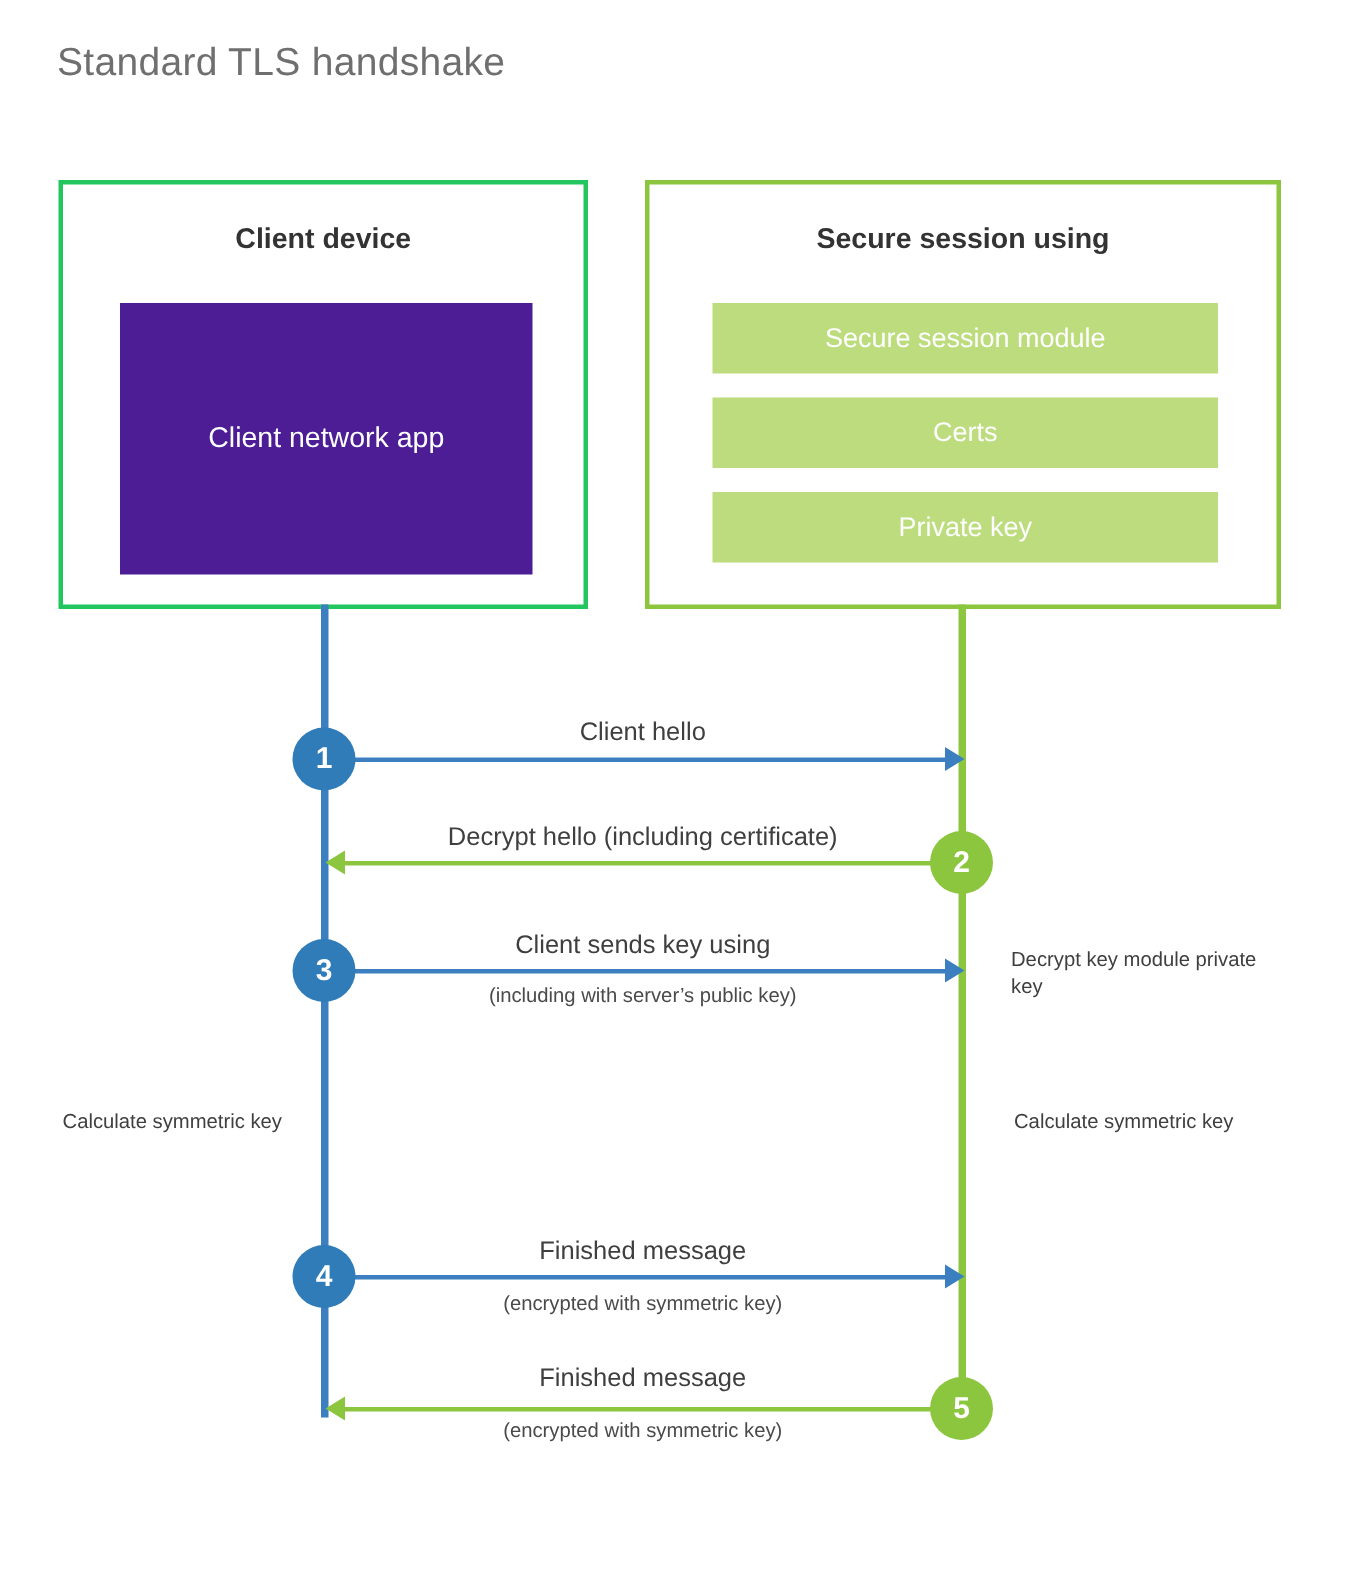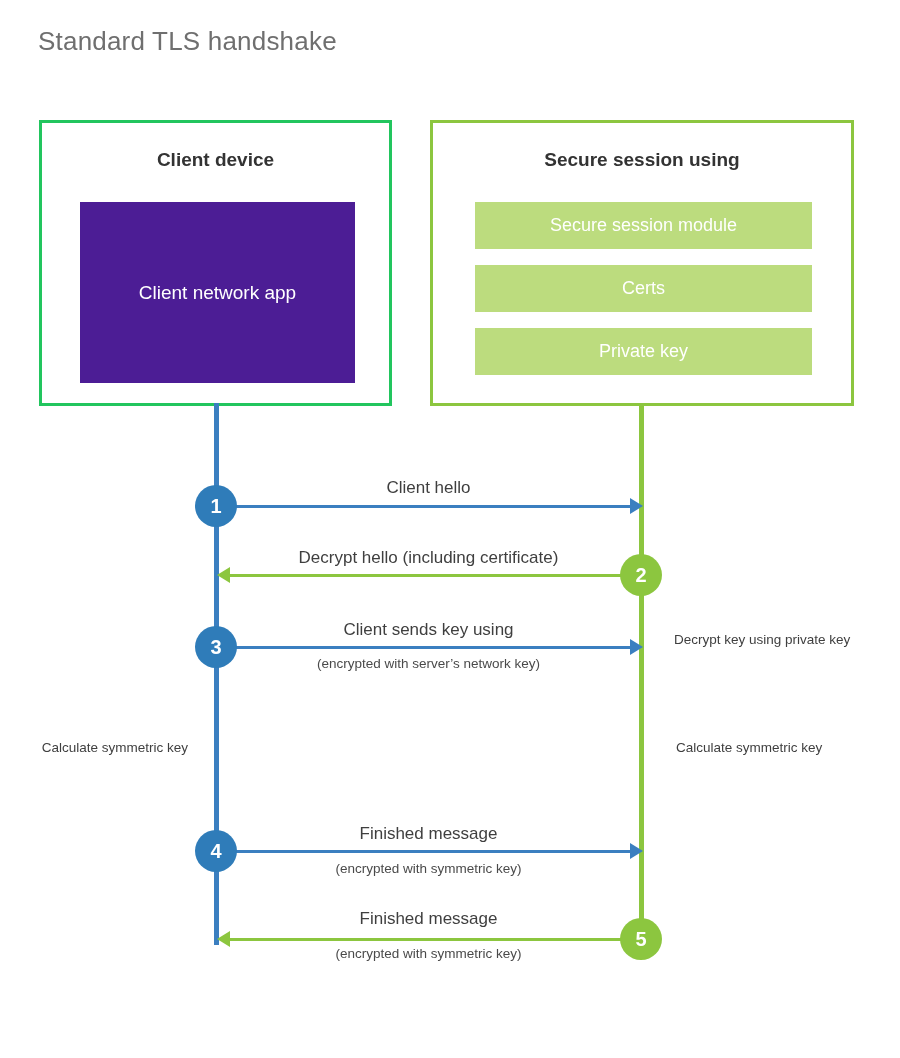--- a/index.html
+++ b/index.html
@@ -266,23 +266,23 @@
   <div class="step-circle blue" id="circle-1">1</div>
 
   <div class="arrow-label" id="label-2">Decrypt hello (including certificate)</div>
   <div class="arrow-line green" id="arrow-2-line"></div>
   <div class="arrow-head left green" id="arrow-2-head"></div>
   <div class="step-circle green" id="circle-2">2</div>
 
   <div class="arrow-label" id="label-3">Client sends key using</div>
   <div class="arrow-line blue" id="arrow-3-line"></div>
   <div class="arrow-head right blue" id="arrow-3-head"></div>
-  <div class="arrow-sublabel" id="sublabel-3">(encrypted with server’s network key)</div>
+  <div class="arrow-sublabel" id="sublabel-3">(including with server’s public key)</div>
   <div class="step-circle blue" id="circle-3">3</div>
-  <div class="side-note" id="note-decrypt">Decrypt key using private key</div>
+  <div class="side-note" id="note-decrypt">Decrypt key module private key</div>
 
   <div class="side-note" id="note-client-symmetric">Calculate symmetric key</div>
   <div class="side-note" id="note-server-symmetric">Calculate symmetric key</div>
 
   <div class="arrow-label" id="label-4">Finished message</div>
   <div class="arrow-line blue" id="arrow-4-line"></div>
   <div class="arrow-head right blue" id="arrow-4-head"></div>
   <div class="arrow-sublabel" id="sublabel-4">(encrypted with symmetric key)</div>
   <div class="step-circle blue" id="circle-4">4</div>
 

